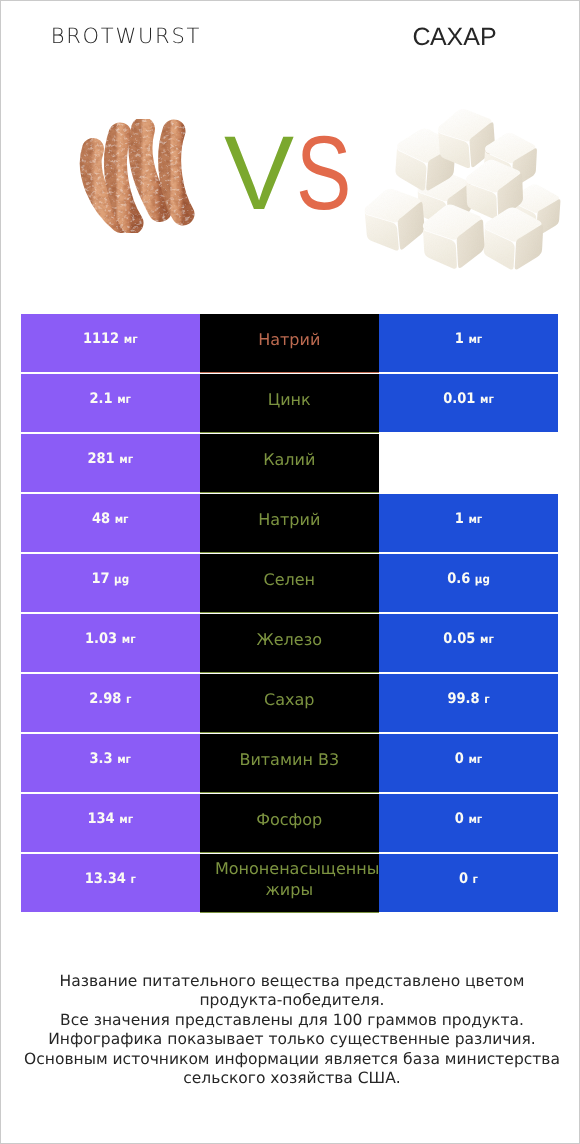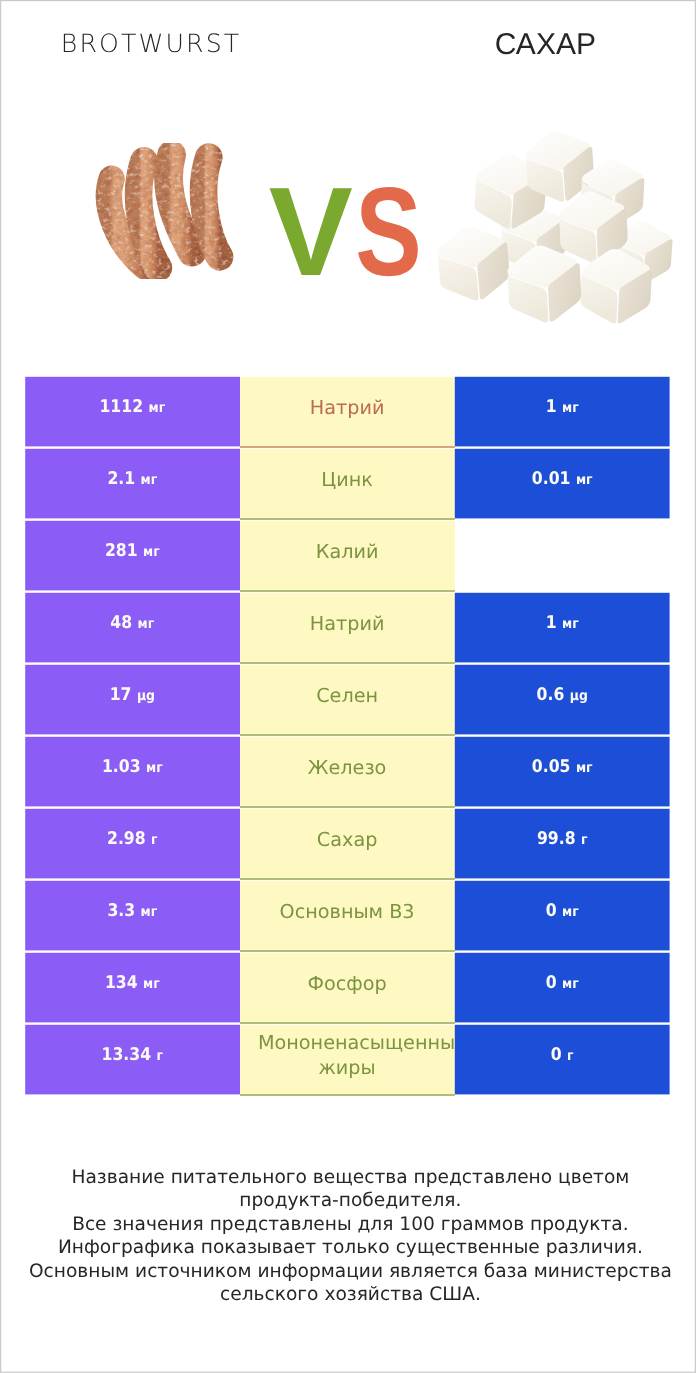--- a/index.html
+++ b/index.html
@@ -17,33 +17,33 @@
 
   
   .title{position:absolute;top:22px;color:#262626;white-space:nowrap;}
   .title-left{left:-2px;width:252px;text-align:center;font-size:21px;font-weight:200;
               font-family:"DejaVu Sans",sans-serif;letter-spacing:1.75px;text-indent:1.75px;top:23px;}
   .title-right{left:290px;width:327px;text-align:center;font-size:25px;font-weight:400;
                font-family:"Liberation Sans",sans-serif;letter-spacing:0px;}
 
   
   .hero{position:absolute;left:0;top:0;width:580px;height:300px;}
-  .vs{position:absolute;left:223px;top:140px;font-size:105px;line-height:105px;font-weight:700;white-space:nowrap;}
+  .vs{position:absolute;left:223px;top:120px;font-size:105px;line-height:105px;font-weight:400;white-space:nowrap;}
   .vs span{display:inline-block;}
   .vs .v{color:#7ba82e;}
   .vs .s{color:#e26a4b;transform:scaleX(0.79);transform-origin:left center;margin-left:2px;}
   .heroimg{position:absolute;left:0;top:0;}
 
   
   .table{position:absolute;left:20px;top:313px;width:537px;font-family:"DejaVu Sans",sans-serif;}
   .row{position:relative;height:60px;}
   .cell{position:absolute;top:0;height:58px;box-sizing:border-box;
         display:flex;align-items:center;justify-content:center;}
   .cell-left{left:0;width:178.5px;background:#8b5cf6;}
-  .cell-mid{left:178.5px;width:179.5px;height:59px;background:#fef9c3;overflow:hidden;
+  .cell-mid{left:178.5px;width:179.5px;height:59px;background:#000000;overflow:hidden;
             padding:0 15.5px;border-bottom:1px solid #fff;}
   .cell-right{left:358px;width:179px;background:#1d4ed8;}
   .val{color:#fbfbf4;font-size:14.5px;font-weight:700;white-space:nowrap;letter-spacing:0px;
        position:relative;top:-4px;font-family:"DejaVu Sans Condensed","DejaVu Sans",sans-serif;}
   .val .u{font-size:11.5px;font-weight:700;}
   .lbl{font-size:16px;line-height:21px;text-align:center;position:relative;top:-4px;width:100%;}
 
   
   .footer{position:absolute;left:1px;top:971px;width:580px;text-align:center;
           font-family:"DejaVu Sans",sans-serif;
@@ -198,21 +198,21 @@
         </div>
         <div class="cell cell-right">
           <span class="val">99.8 <span class="u">г</span></span>
         </div>
       </div>
       <div class="row">
         <div class="cell cell-left">
           <span class="val">3.3 <span class="u">мг</span></span>
         </div>
         <div class="cell cell-mid" style="border-color:#7c9340">
-          <span class="lbl" style="color:#7c9340">Основным B3</span>
+          <span class="lbl" style="color:#7c9340">Витамин B3</span>
         </div>
         <div class="cell cell-right">
           <span class="val">0 <span class="u">мг</span></span>
         </div>
       </div>
       <div class="row">
         <div class="cell cell-left">
           <span class="val">134 <span class="u">мг</span></span>
         </div>
         <div class="cell cell-mid" style="border-color:#7c9340">

